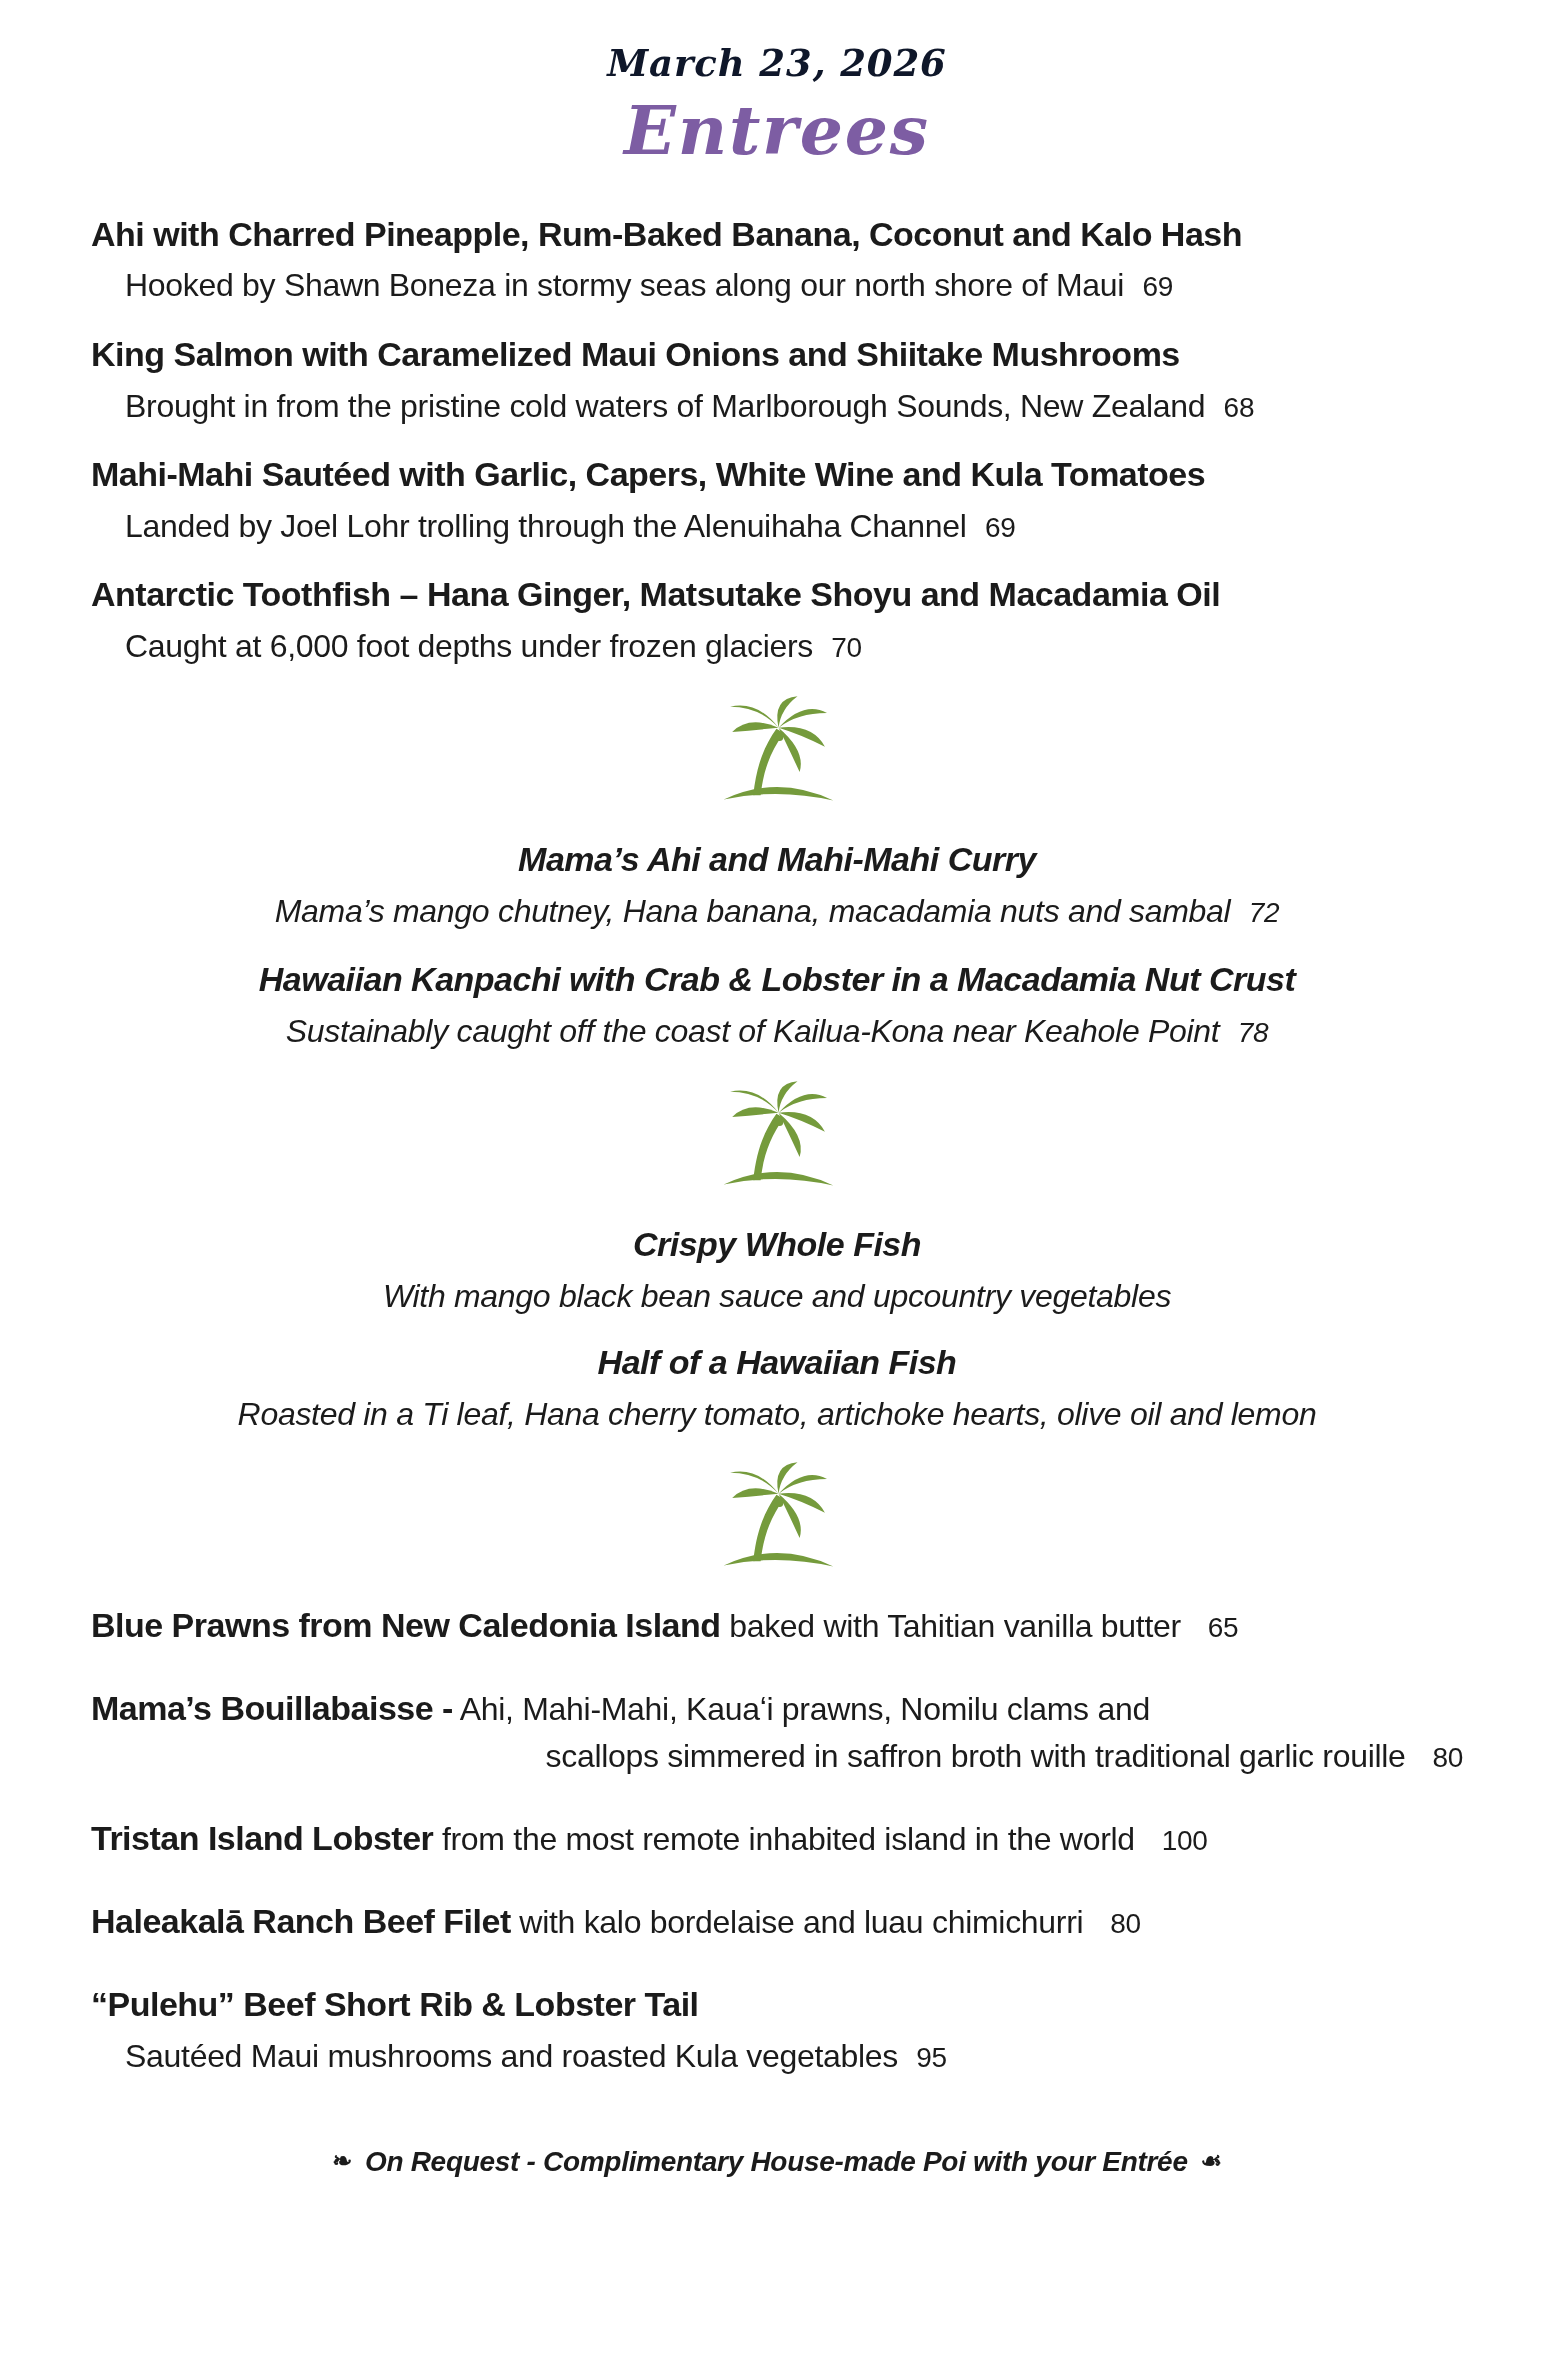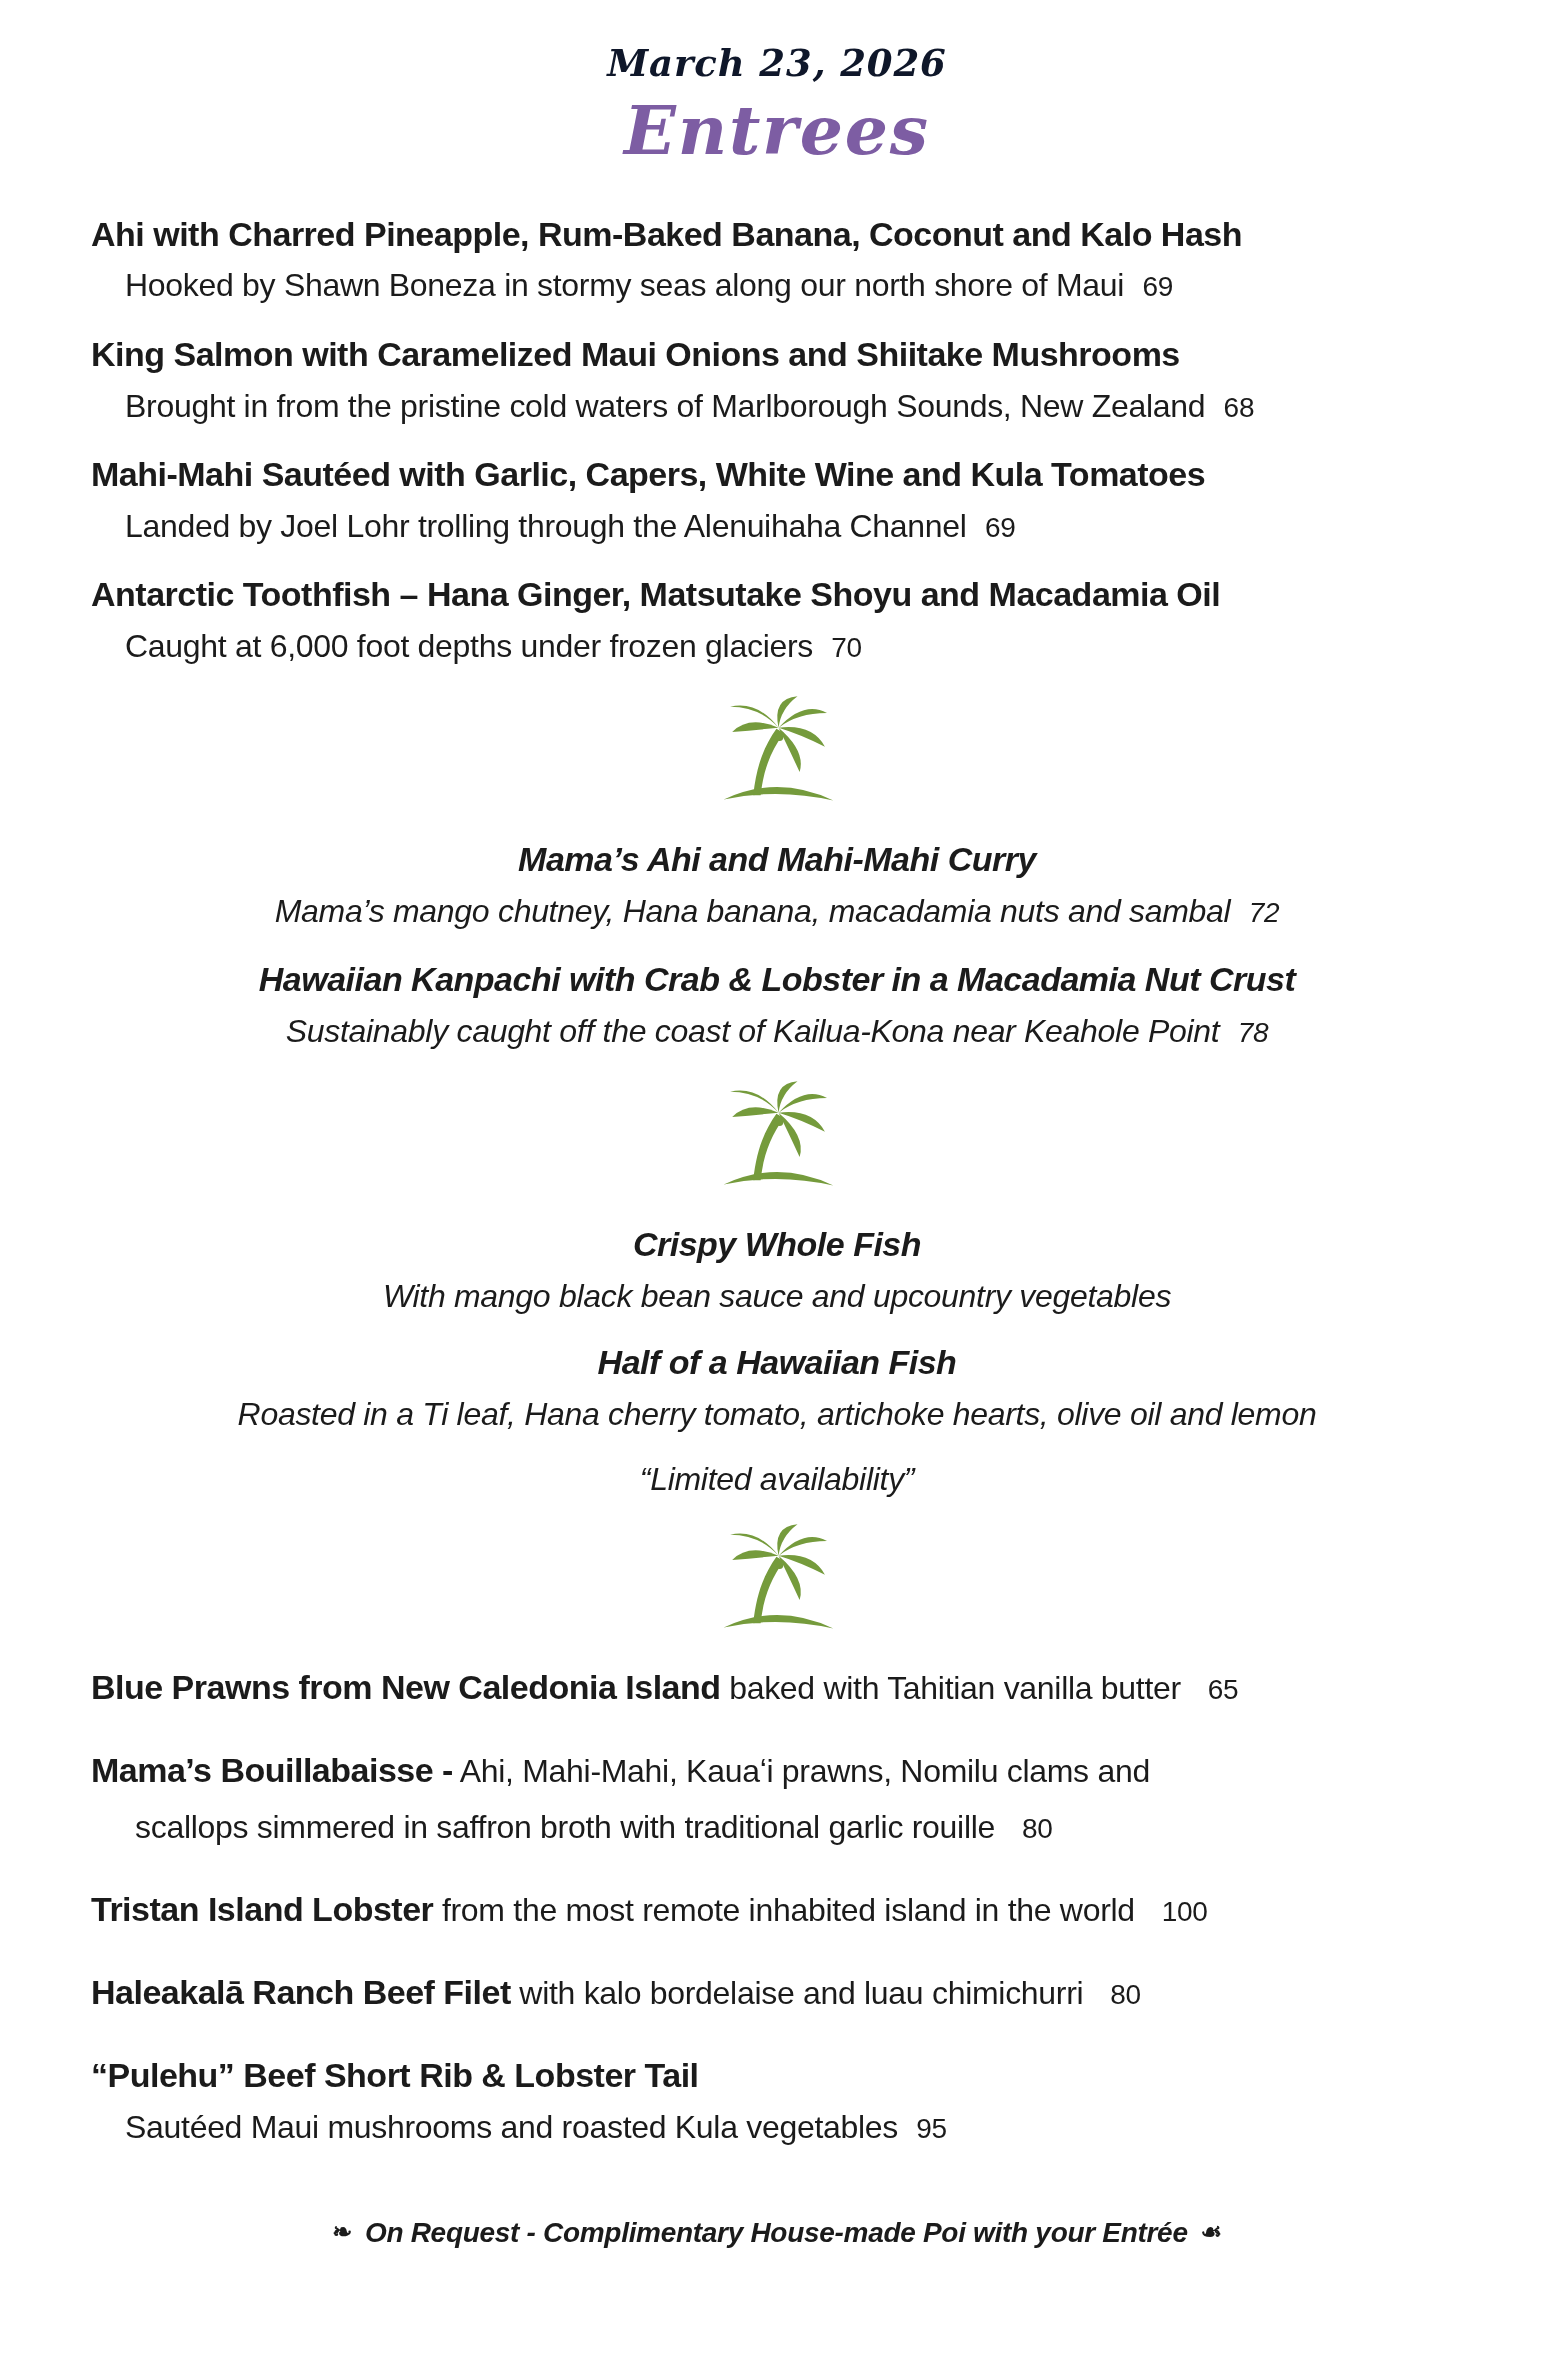--- a/index.html
+++ b/index.html
@@ -27,21 +27,21 @@
   .item-desc{font-size:32px;line-height:38px;margin-top:12.8px;padding-left:34px;letter-spacing:-0.3px;}
   .price{font-size:28px;margin-left:18.3px;}
 
   .center{text-align:center;font-style:italic;}
   .center .item-desc{padding-left:0;}
 
   .note{font-size:32px;line-height:38px;text-align:center;letter-spacing:-0.3px;}
 
   .inline-item{font-size:32px;line-height:40px;margin-bottom:40px;letter-spacing:-0.3px;}
   .inline-item .lead{font-weight:bold;font-size:34px;letter-spacing:-0.5px;}
-  .inline-item .cont{padding-left:44px;margin-top:16px;}
+  .inline-item .cont{padding-left:44px;margin-top:7px;text-align:right;}
 
   
   .palm{ text-align:center;margin:24px 0 25.6px 0;height:119px; }
   .palm-icon{color:#759b3c;}
 
   
   .footer{
     text-align:center;font-style:italic;font-weight:bold;
     font-size:28px;margin-top:69px;letter-spacing:-0.3px;
   }
@@ -123,21 +123,20 @@
       <div class="item">
         <div class="item-title">Crispy Whole Fish</div>
         <div class="item-desc"><span>With mango black bean sauce and upcountry vegetables</span></div>
       </div>
 
       <div class="item">
         <div class="item-title">Half of a Hawaiian Fish</div>
         <div class="item-desc"><span>Roasted in a Ti leaf, Hana cherry tomato, artichoke hearts, olive oil and lemon</span></div>
       </div>
 
-      <div class="note">“Limited availability”</div>
     </div>
 
     <div class="palm">
       <svg class="palm-icon" width="137" height="116" viewBox="0 0 150 127">
           <use href="#palm"></use>
         </svg>
     </div>
 
     <div class="inline-item">
       <span class="lead">Blue Prawns from New Caledonia Island</span>

